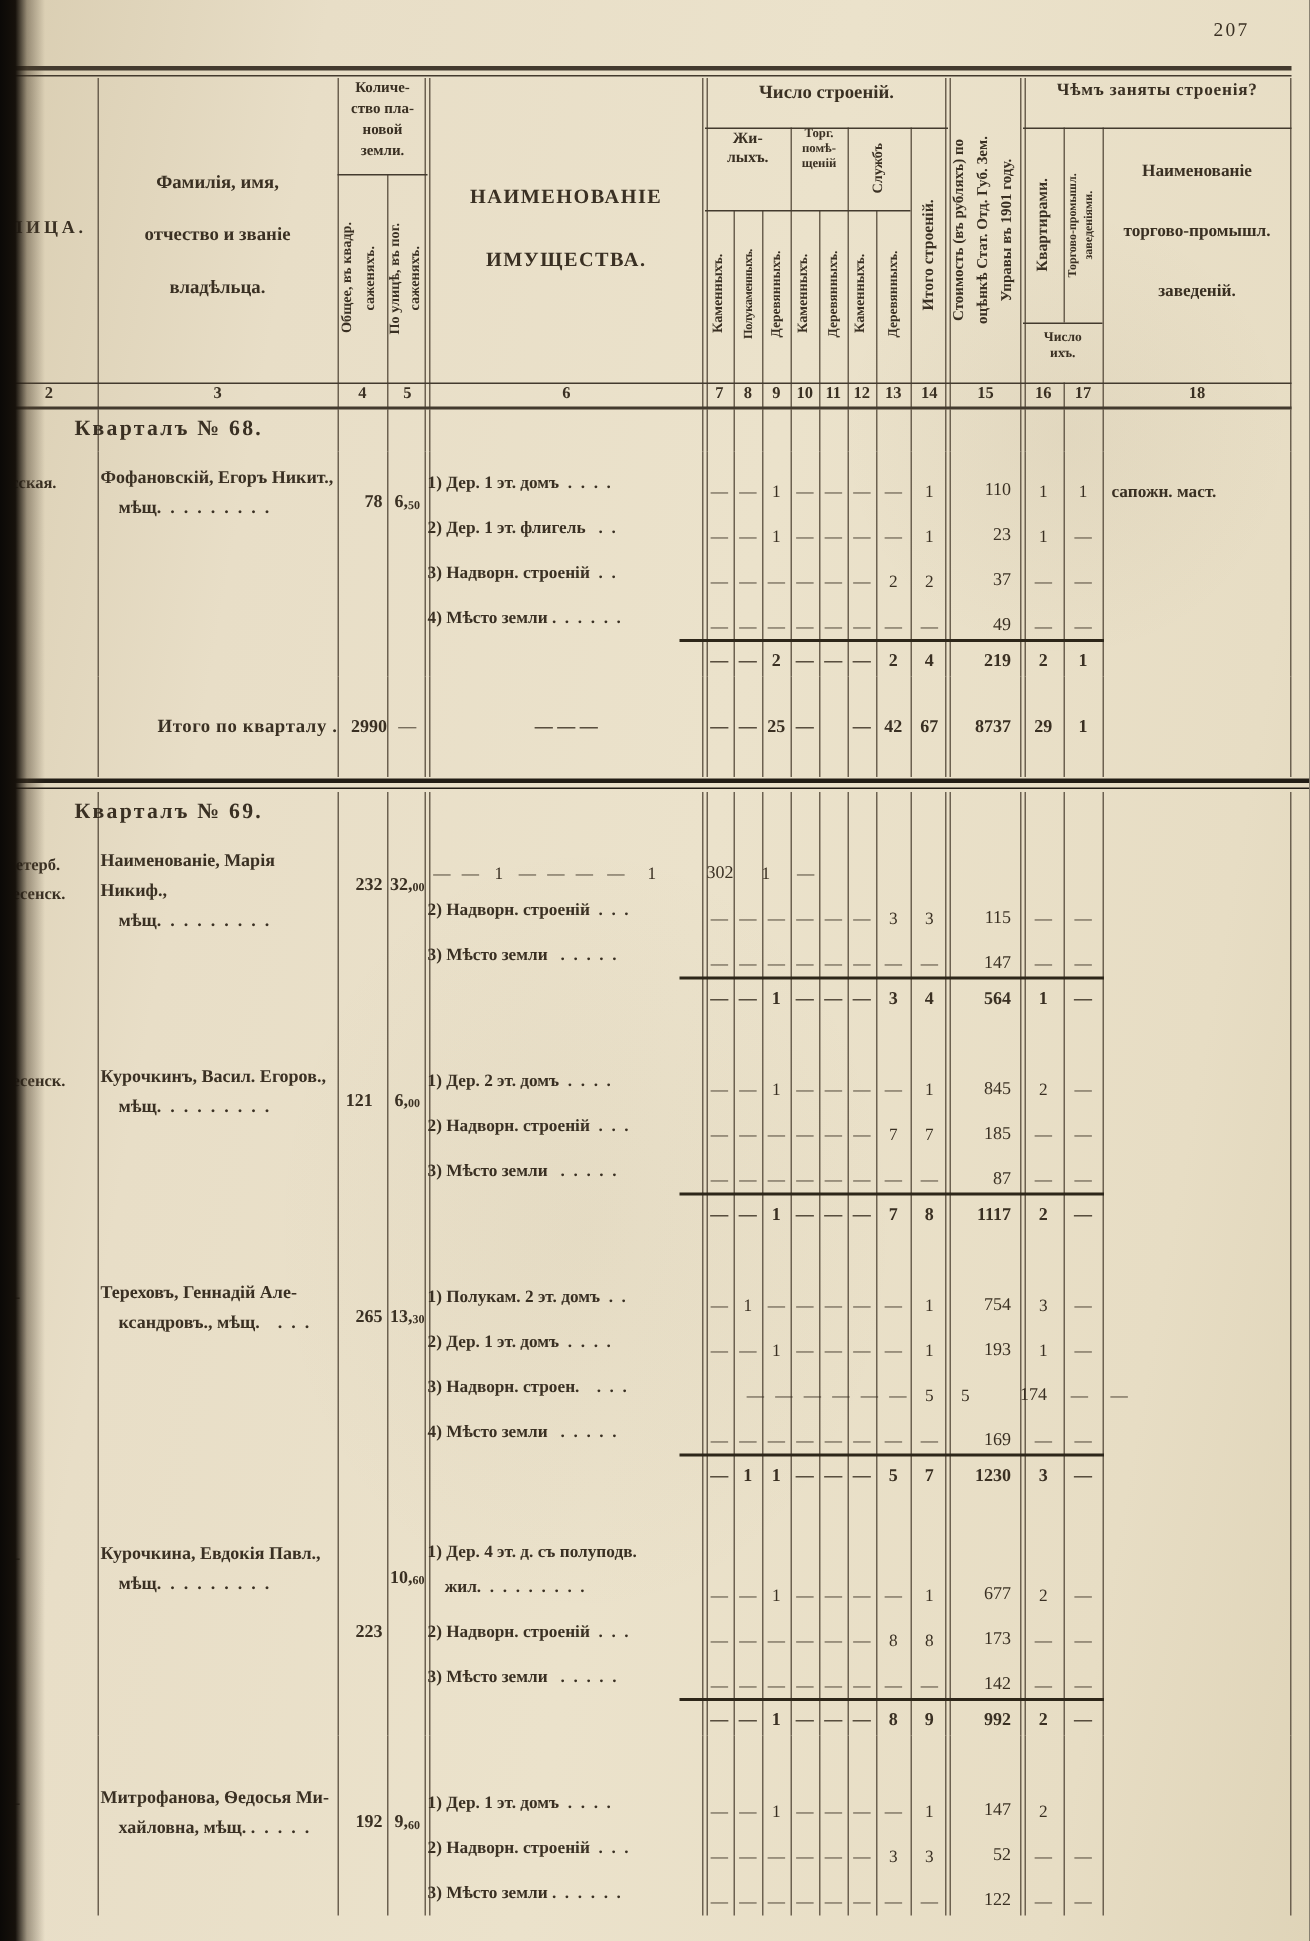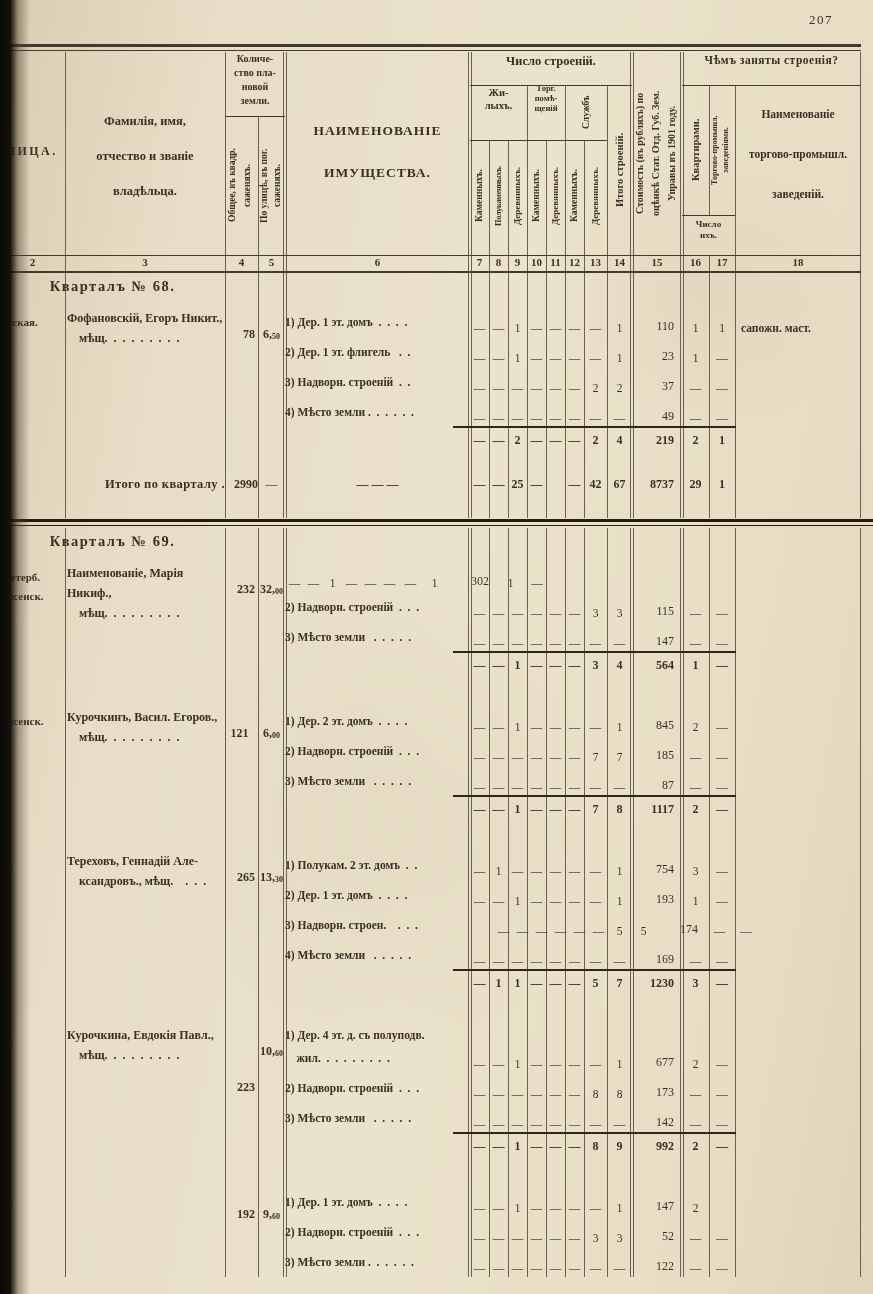--- a/index.html
+++ b/index.html
@@ -743,20 +743,22 @@
         <div class="vl" style="left: 584px; top: 0px; bottom: 0px;"></div>
         <div class="vl" style="left: 607px; top: 0px; bottom: 0px;"></div>
         <div class="vl" style="left: 630px; top: 0px; bottom: 0px;"></div>
         <div class="vl" style="left: 633px; top: 0px; bottom: 0px;"></div>
         <div class="vl" style="left: 680px; top: 0px; bottom: 0px;"></div>
         <div class="vl" style="left: 683px; top: 0px; bottom: 0px;"></div>
         <div class="vl" style="left: 709px; top: 0px; bottom: 0px;"></div>
         <div class="vl" style="left: 735px; top: 0px; bottom: 0px;"></div>
         <div class="vl" style="left: 860px; top: 0px; bottom: 0px;"></div>
         <div class="street" style="top: 36px;">—</div>
+        <div class="oname" style="top: 31px;">Митрофанова, Ѳедосья Ми-
+    хайловна, мѣщ. .  .  .  .  .</div>
         <div class="aval atot" style="top: 50px;">192</div>
         <div class="aval afr" style="top: 50px;">9,<span class="sub">60</span></div>
         <div class="irow">
           <div class="c plabel" style="width: 185px;">1) Дер. 1 эт. домъ  .  .  .  .</div>
           <div class="c num center" style="width: 19px;">—</div>
           <div class="c num center" style="width: 19px;">—</div>
           <div class="c num center" style="width: 19px;">1</div>
           <div class="c num center" style="width: 19px;">—</div>
           <div class="c num center" style="width: 19px;">—</div>
           <div class="c num center" style="width: 19px;">—</div>

